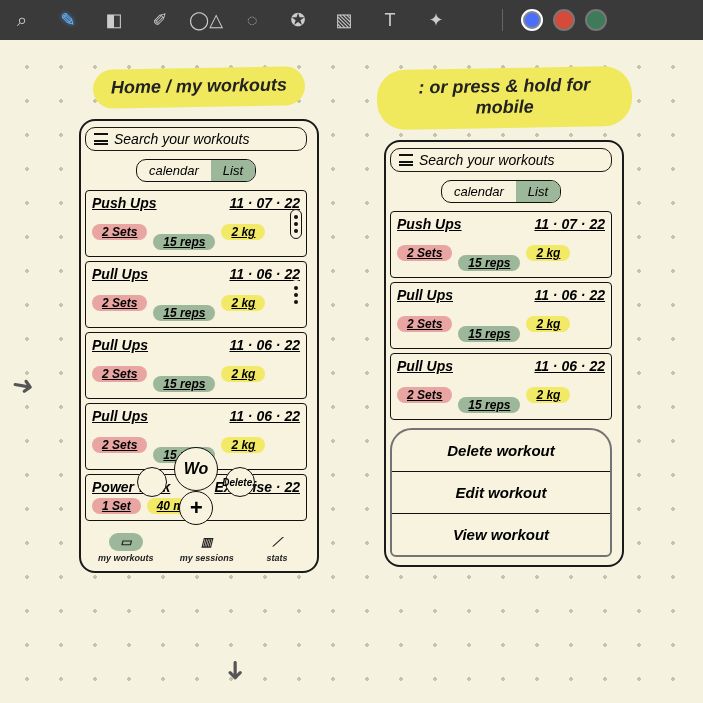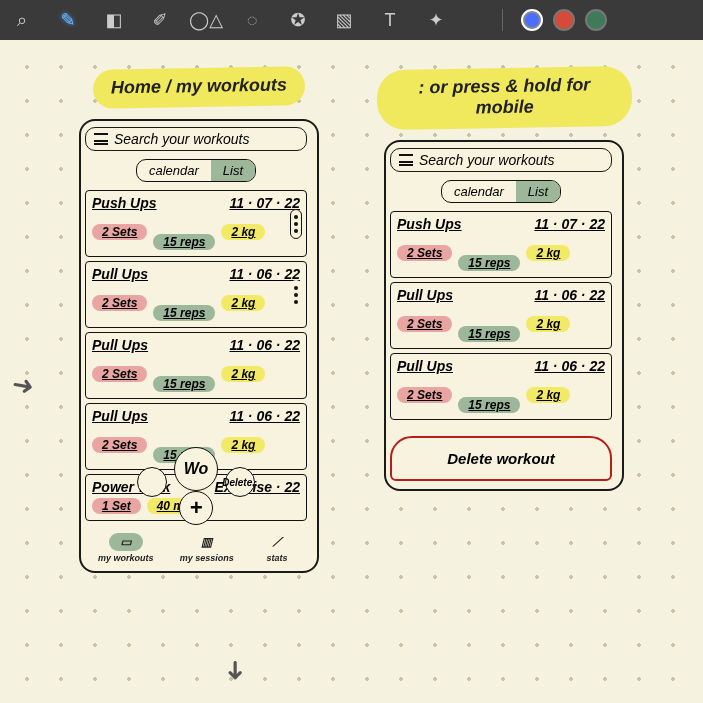--- a/index.html
+++ b/index.html
@@ -205,24 +205,24 @@
   }
   .nav-item .nic {
     width:34px; height:18px; border-radius:9px;
     display:flex; align-items:center; justify-content:center;
   }
   .nav-item.sel .nic { background:#9db79a; }
   .nav-item .glyph { font-size:12px; }
 
   
   .ctx {
-    border:2px solid #b91c1c;
+    border:2px solid #737373;
     border-radius: 22px 22px 6px 6px;
     overflow:hidden;
-    margin-top:12px;
+    margin-top:4px;
   }
   .ctx-item {
     padding:12px 14px;
     border-bottom:1.5px solid #111;
     font-size:15px;
     font-style: italic;
     font-weight:600;
     text-align:center;
   }
   .ctx-item:last-child{ border-bottom:none; }
@@ -428,17 +428,19 @@
             <div class="row2">
               <span class="pill pink">2 Sets</span>
               <span class="pill green">15 reps</span>
               <span class="pill yellow">2 kg</span>
             </div>
           </div>
         </div>
 
       <div class="ctx">
         <div class="ctx-item">Delete workout</div>
+        <div class="ctx-item">Edit workout</div>
+        <div class="ctx-item">View workout</div>
       </div>
     </div>
   </div>
 
 </div>
 
 </body></html>

